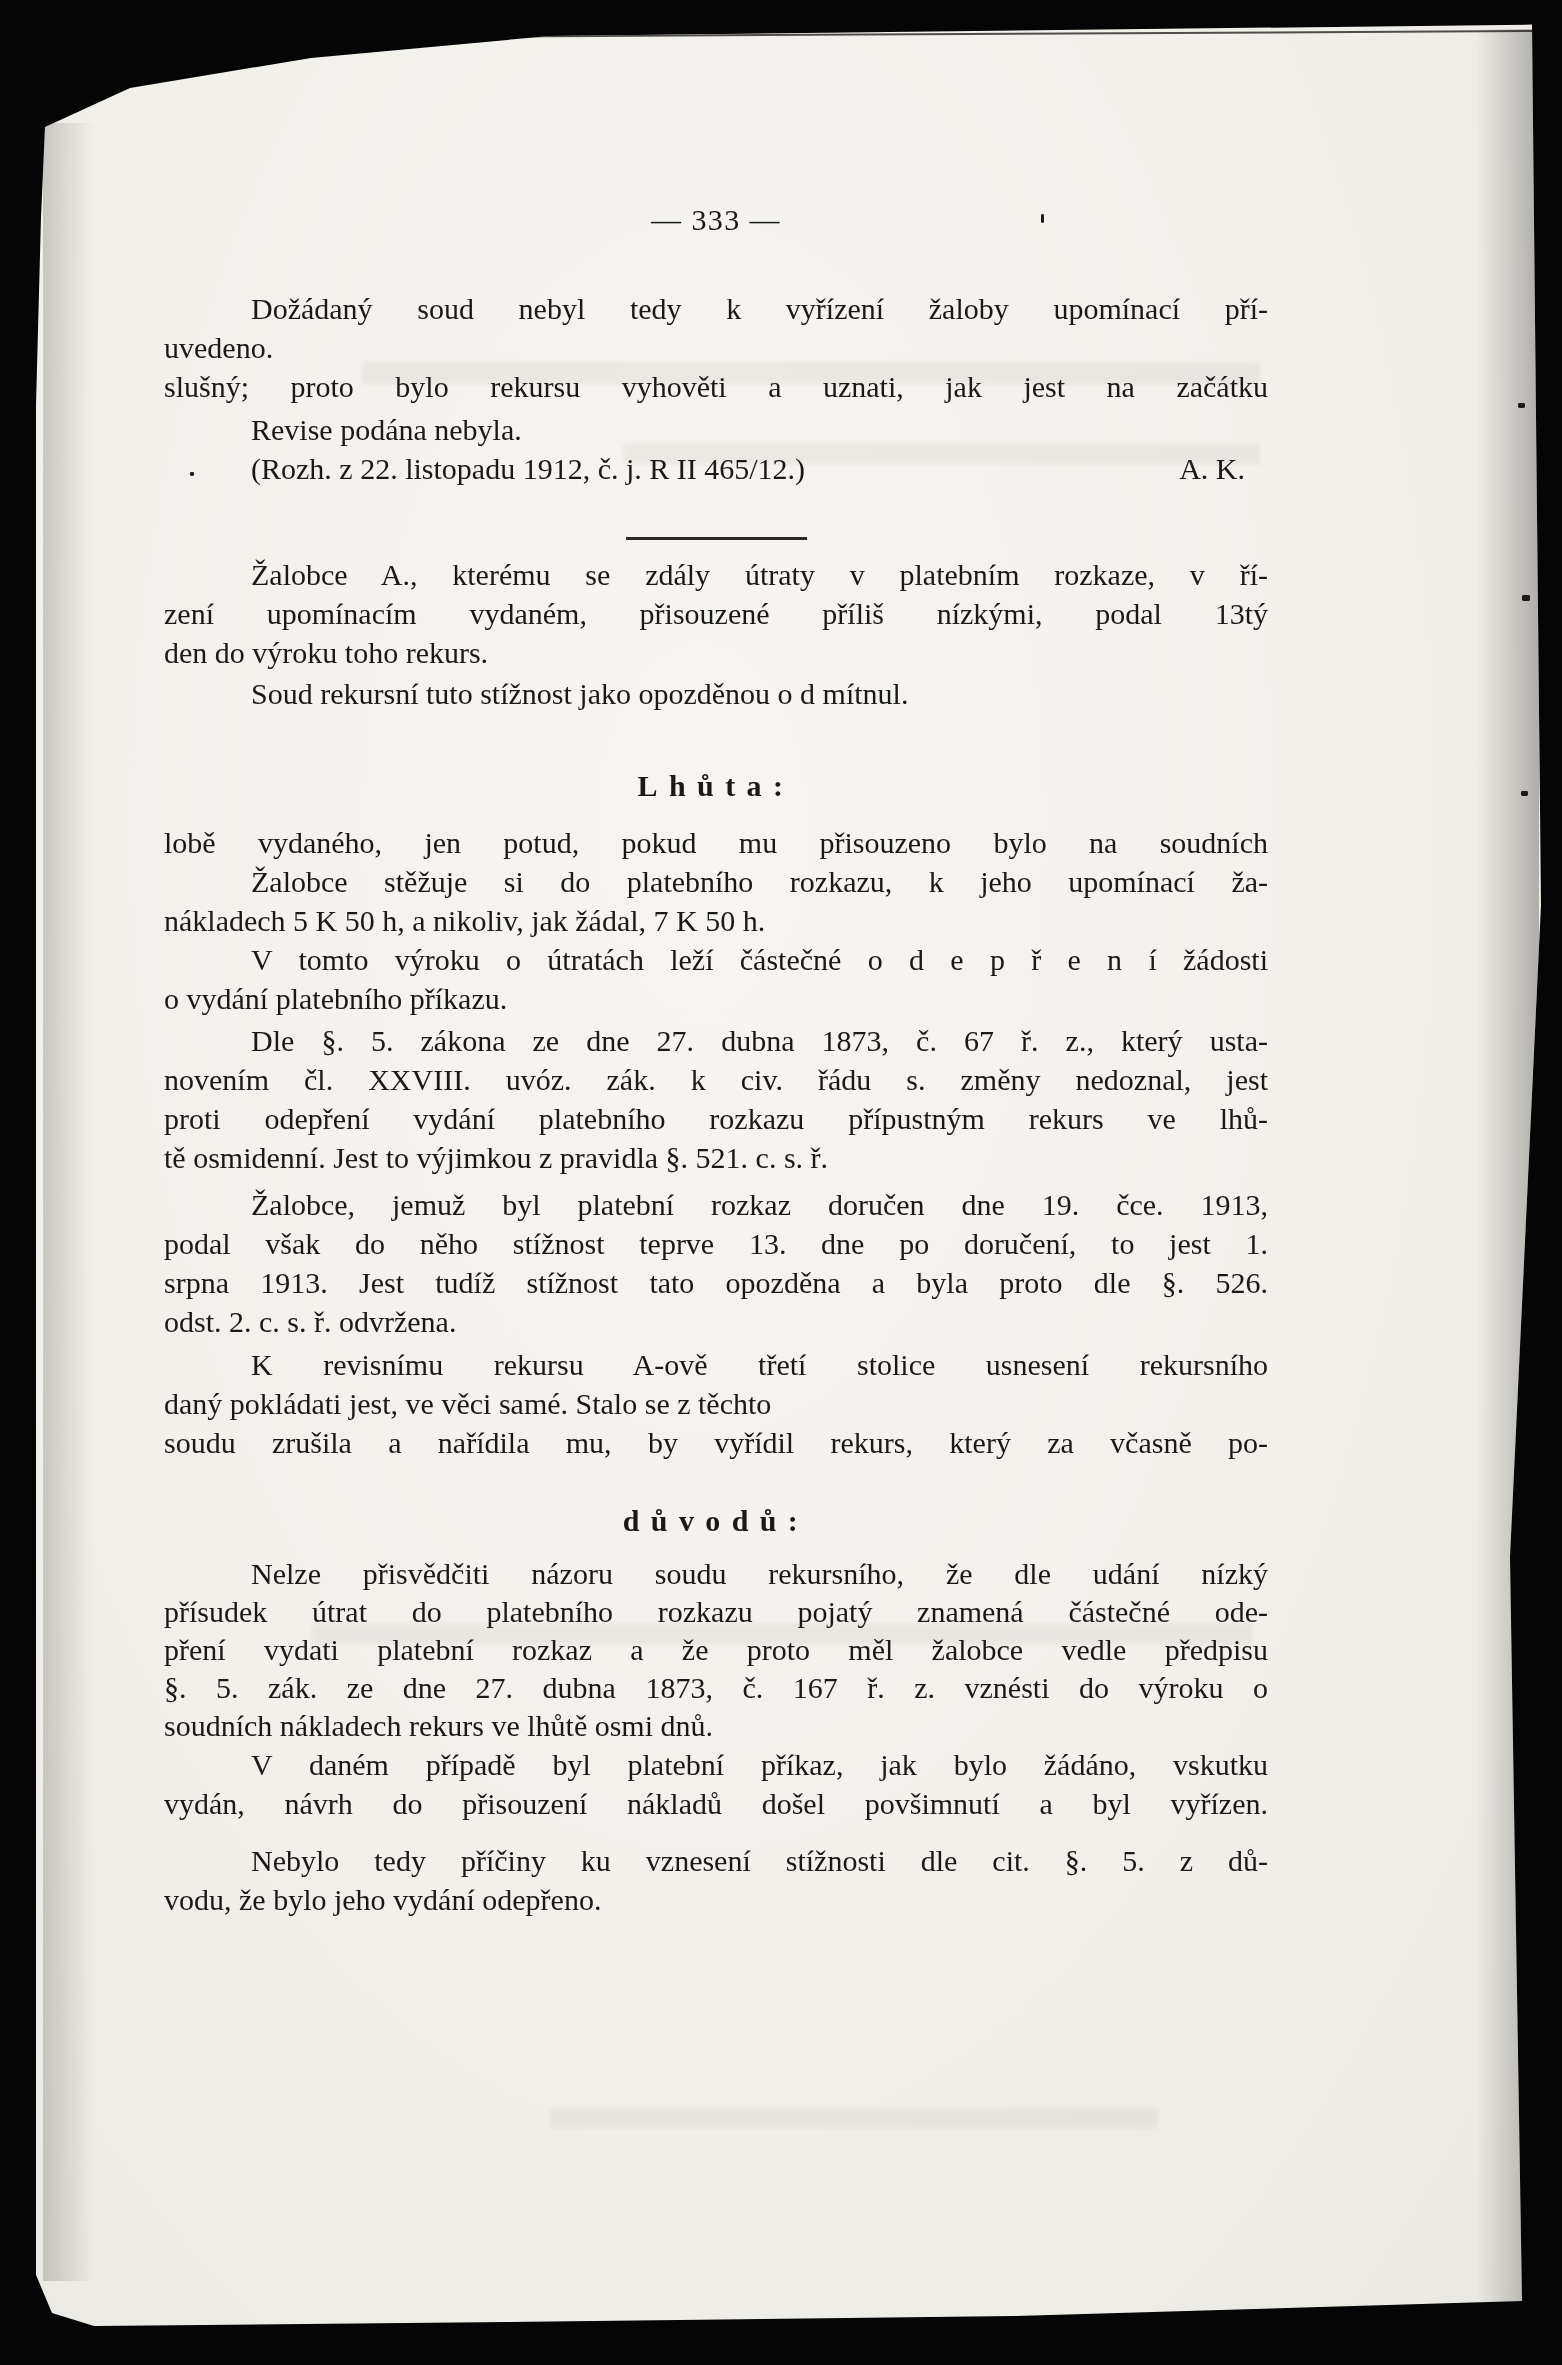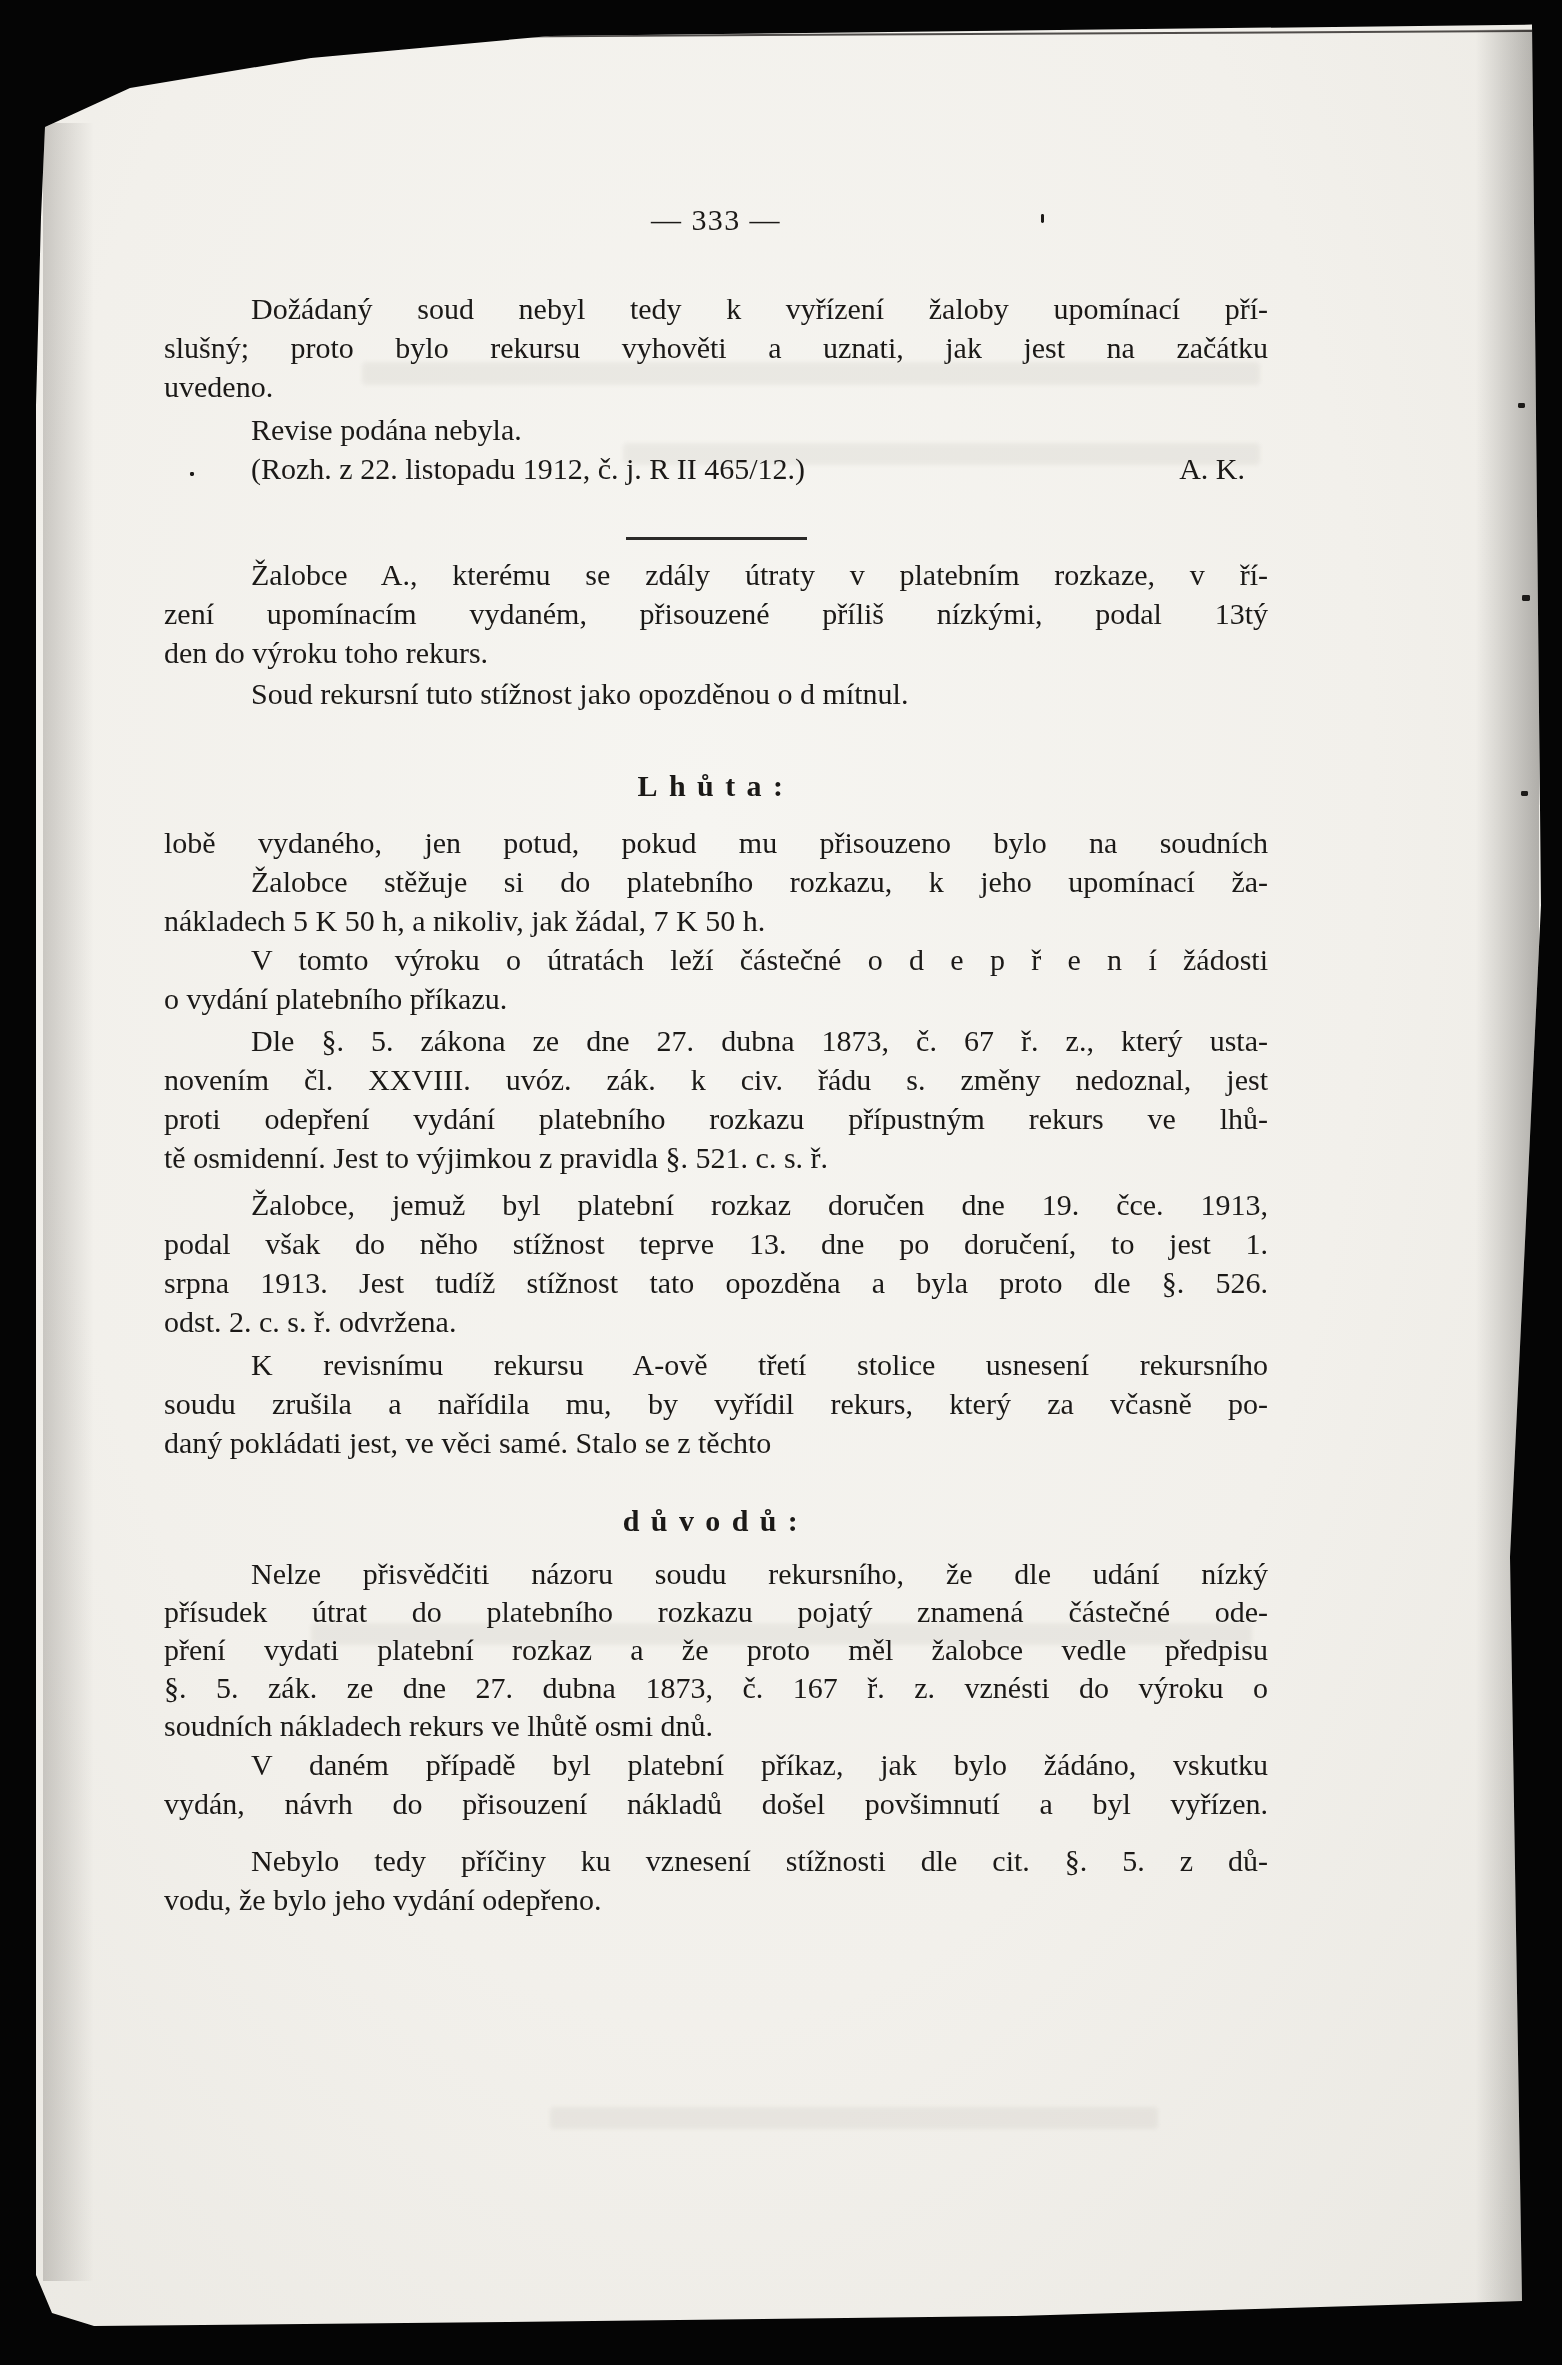--- a/index.html
+++ b/index.html
@@ -122,22 +122,22 @@
     <div class="speck" style="left:1522px; top:595px; width:8px; height:5.8px;"></div>
     <div class="speck" style="left:1521px; top:791px; width:6.5px; height:5px;"></div>
     <div class="speck" style="left:1523px; top:1788px; width:7.2px; height:5px;"></div>
     <div class="speck" style="left:190px; top:472px; width:4.3px; height:4.3px;"></div>
 
     <div class="textcol">
       <div class="pageno">— 333 —</div>
 
     <div class="para" style="margin-top: 50px;">
           <div class="line ind just">Dožádaný soud nebyl tedy k vyřízení žaloby upomínací pří-</div>
+          <div class="line">uvedeno.</div>
           <div class="line just">slušný; proto bylo rekursu vyhověti a uznati, jak jest na začátku</div>
-          <div class="line">uvedeno.</div>
         </div>
         <div class="para" style="margin-top: 3.6px;">
           <div class="line ind">Revise podána nebyla.</div>
         </div>
         <div class="refline" style="margin-top: 0px;">
           <span>(Rozh. z 22. listopadu 1912, č. j. R II 465/12.)</span>
           <span>A. K.</span>
         </div>
         <div class="rule" style="margin-top: 49px;"></div>
         <div class="para" style="margin-top: 15px;">
@@ -165,22 +165,22 @@
           <div class="line">tě osmidenní. Jest to výjimkou z pravidla §. 521. c. s. ř.</div>
         </div>
         <div class="para" style="margin-top: 8px;">
           <div class="line ind just">Žalobce, jemuž byl platební rozkaz doručen dne 19. čce. 1913,</div>
           <div class="line just">podal však do něho stížnost teprve 13. dne po doručení, to jest 1.</div>
           <div class="line just">srpna 1913. Jest tudíž stížnost tato opozděna a byla proto dle §. 526.</div>
           <div class="line">odst. 2. c. s. ř. odvržena.</div>
         </div>
         <div class="para" style="margin-top: 3.6px;">
           <div class="line ind just">K revisnímu rekursu A-ově třetí stolice usnesení rekursního</div>
+          <div class="line">daný pokládati jest, ve věci samé. Stalo se z těchto</div>
           <div class="line just">soudu zrušila a nařídila mu, by vyřídil rekurs, který za včasně po-</div>
-          <div class="line">daný pokládati jest, ve věci samé. Stalo se z těchto</div>
         </div>
         <div class="heading" style="margin-top: 39px;">důvodů:</div>
         <div class="para tight" style="margin-top: 15px;">
           <div class="line ind just">Nelze přisvědčiti názoru soudu rekursního, že dle udání nízký</div>
           <div class="line just">přísudek útrat do platebního rozkazu pojatý znamená částečné ode-</div>
           <div class="line just">pření vydati platební rozkaz a že proto měl žalobce vedle předpisu</div>
           <div class="line just">§. 5. zák. ze dne 27. dubna 1873, č. 167 ř. z. vznésti do výroku o</div>
           <div class="line">soudních nákladech rekurs ve lhůtě osmi dnů.</div>
         </div>
         <div class="para" style="margin-top: 0px;">

